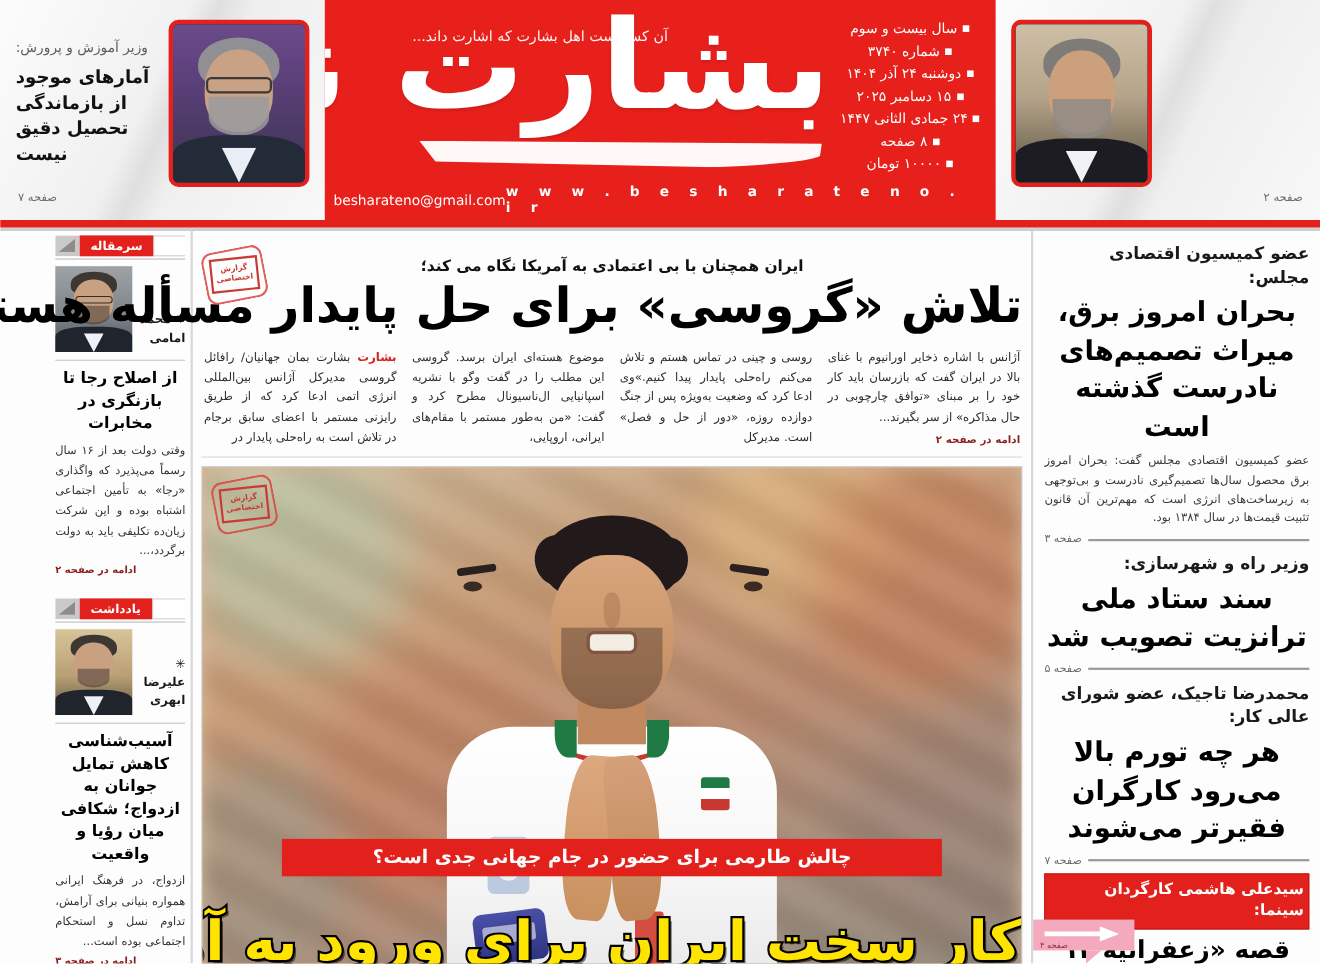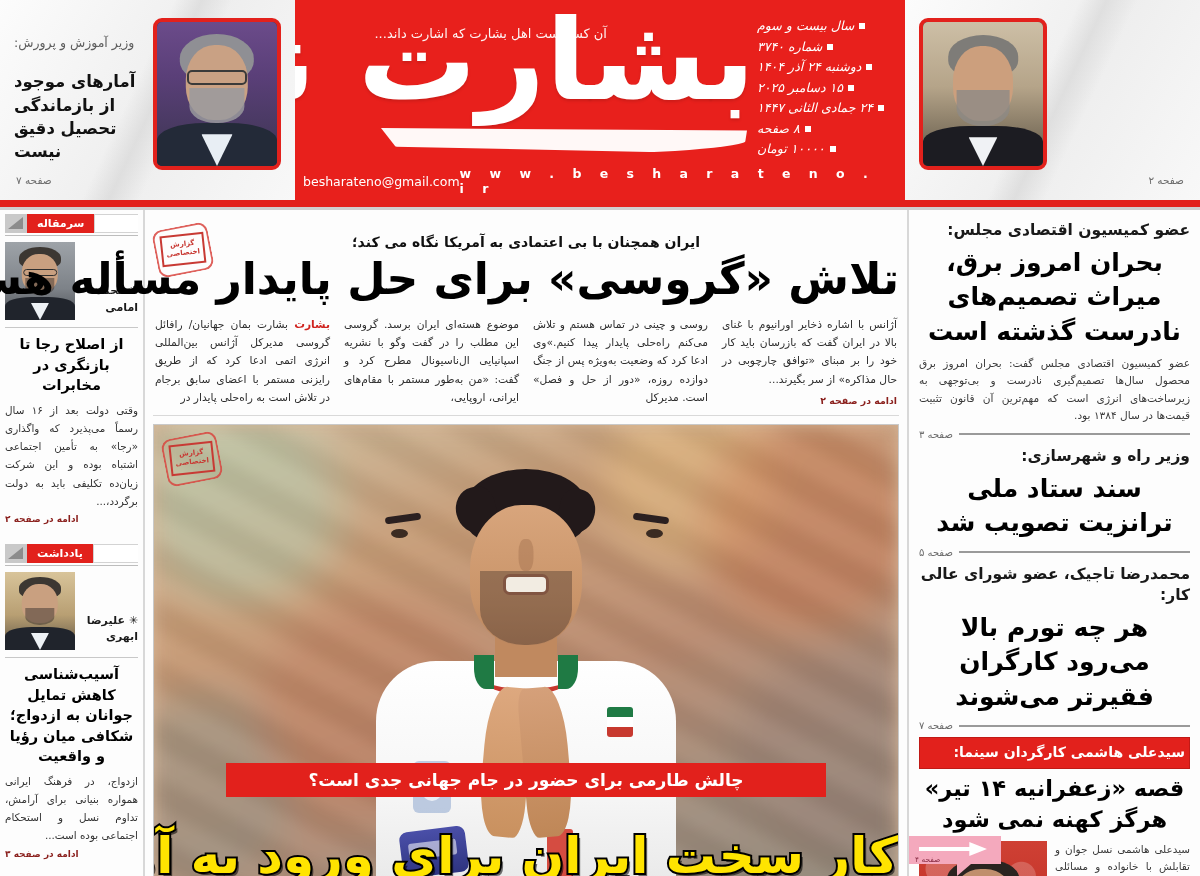--- a/index.html
+++ b/index.html
@@ -73,21 +73,21 @@
   .face-fm .suit { position:absolute; left:0; bottom:0; width:100%; height:28%;
       background:#1c1c22; border-radius:38% 38% 0 0; }
   .face-fm .shirt { position:absolute; left:50%; bottom:0; width:24%; height:20%; transform:translateX(-50%);
       background:#f0f2f5; clip-path: polygon(50% 100%, 0 0, 100% 0); }
 
   .mh-text { position:absolute; top:34px; z-index:3; width:138px; text-align:left; }
   .mh-text.for-right { left: 14px; text-align: left; }
   .mh-text.for-left  { right: 14px; text-align: right; }
   .kicker-small {
     font-size: 12.5px; color: #5d5d5d; line-height: 1.45; letter-spacing: .6px;
-    margin-bottom: 18px;
+    margin-bottom: 6px;
   }
   .mh-head {
     font-size: 16.5px; font-weight: bold; color: #111; line-height: 1.42;
   }
   .pageref {
     position:absolute; bottom: 14px; font-size: 10.5px; color:#6d6d6d; z-index:3;
   }
   .pageref.for-right { left: 16px; }
   .pageref.for-left  { right: 16px; }
 
@@ -119,23 +119,22 @@
     clip-path: polygon(0 0, 100% 10%, 99% 100%, 4% 72%);
     opacity:.97;
   }
   .slogan {
     position:absolute; right: 298px; top: 26px;
     font-size: 13px; color:#ffffff; opacity:.95; white-space:nowrap;
     letter-spacing: .4px;
   }
   .mh-info {
     position:absolute; right: 8px; top: 16px; width: 140px;
-    text-align: left; color:#fff; font-size: 12.6px; line-height: 1.63;
+    text-align: center; color:#fff; font-size: 12.6px; line-height: 1.63;
     z-index:4;
-    font-style:italic;
   }
   .mh-info .row { white-space: nowrap; }
   .mh-info .bullet {
     display:inline-block; width:6px; height:6px; background:#fff;
     margin-left:5px; vertical-align: 1px;
   }
   .mh-url {
     position:absolute; left: 0; right: 0; bottom: 4px;
     display:flex; flex-direction: row-reverse; align-items:center; justify-content:space-between;
     padding: 0 10px 0 8px; direction: ltr;
@@ -149,21 +148,21 @@
   .red-rule {
     position:absolute; left:0; top:200px; width:1200px; height:7px; background:#e2211c;
   }
   .grey-rule {
     position:absolute; left:0; top:207px; width:1200px; height:3px; background:#cfcfcf;
   }
 
   
   .body-grid {
     position:absolute; top:210px; left:0; width:1200px; height:666px;
-    display:flex; flex-direction: row-reverse;
+    display:flex; flex-direction: row-reverse; padding-left: 45px;
   }
 
   
   .col-left {
     width: 293px; height:666px; position:relative; padding: 4px 10px 0 10px;
     border-left: 2px solid #d8d8d8;
     order: 3;
   }
   .side-kicker {
     font-size: 15.5px; font-weight:bold; color:#1a1a1a; text-align:right;

